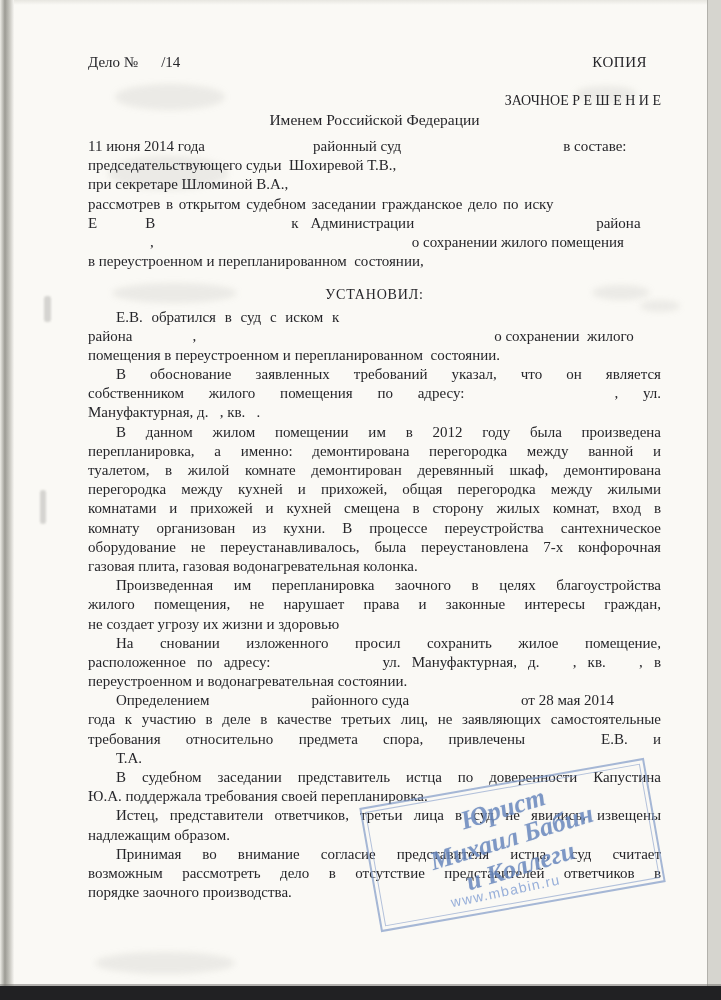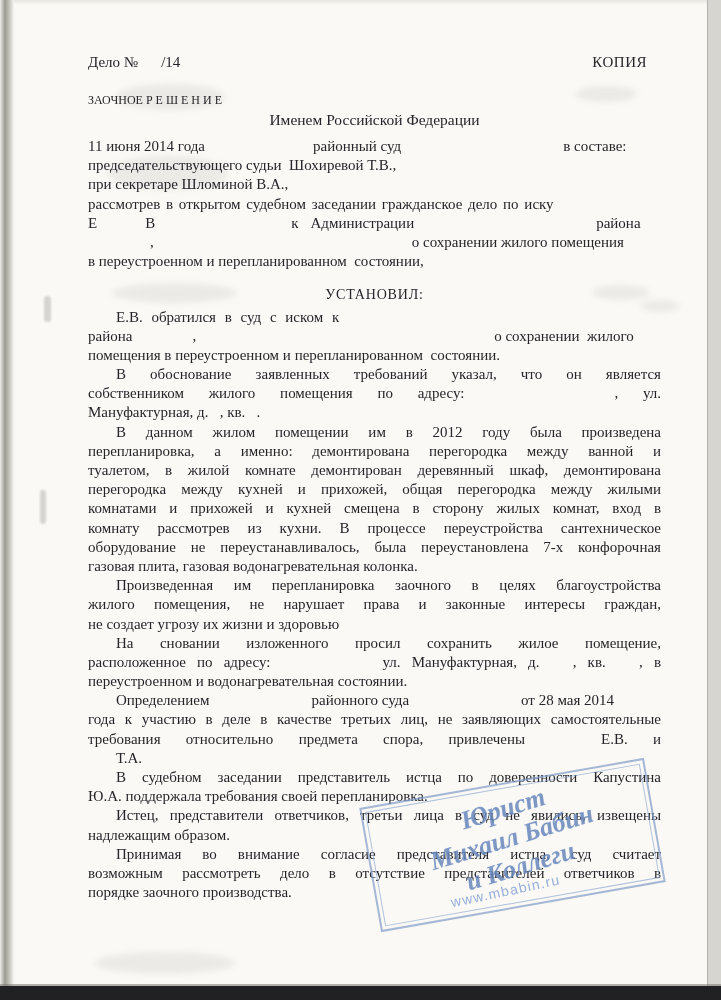--- a/index.html
+++ b/index.html
@@ -19,21 +19,21 @@
   .bottom-band { position:absolute; left:0; bottom:0; width:100%; height:14px;
     background:#212123; box-shadow:0 -2px 0 rgba(120,119,114,.55); }
   
   .smudge { position:absolute; background:rgba(150,152,142,0.14); filter:blur(3px); border-radius:50%; }
   .smudge.dark { background:rgba(118,120,114,0.28); filter:blur(1px); border-radius:3px; }
   
   .doc { position:absolute; left:88px; top:54px; width:573px; }
   .case-row { display:flex; align-items:baseline; height:19px; margin-bottom:18px; font-size:15px; }
   .case-gap { display:inline-block; width:23px; }
   .copy { margin-left:auto; padding-right:14px; letter-spacing:0.5px; }
-  .title { text-align:left; font-size:12px; height:19px; line-height:19px; }
+  .title { text-align:right; font-size:14px; height:19px; line-height:19px; }
   .subtitle { text-align:center; font-size:15.5px; height:19px; line-height:19px; margin-bottom:8px; }
   .lines { font-size:15px; }
   .line { position:relative; white-space:nowrap; height:19.2px; line-height:19.2px;
     text-align:justify; text-align-last:justify; }
   .line.left { text-align:right; text-align-last:left; }
   .line.center { text-align:center; text-align-last:center; }
   .line.heading { margin-top:14px; margin-bottom:3px; font-size:14px; letter-spacing:0.8px; }
   .gap { display:inline-block; height:1px; }
   
   .stamp { position:absolute; left:368px; top:782px; width:285px; height:122px;
@@ -87,21 +87,21 @@
       <div class="line left"><span>района</span><span class="gap" style="width: 60px;"></span><span>,</span><span class="gap" style="width: 298px;"></span><span>о сохранении&nbsp; жилого</span></div>
       <div class="line left"><span>помещения в переустроенном и перепланированном&nbsp; состоянии.</span></div>
       <div class="line justify"><span class="gap" style="width: 28px;"></span><span>В обоснование заявленных требований указал, что он является</span></div>
       <div class="line justify"><span>собственником жилого помещения по адресу:</span><span class="gap" style="width: 150px;"></span><span>, ул.</span></div>
       <div class="line left"><span>Мануфактурная, д.&nbsp;&nbsp;&nbsp;, кв.&nbsp;&nbsp;&nbsp;.</span></div>
       <div class="line justify"><span class="gap" style="width: 28px;"></span><span>В данном жилом помещении им в 2012 году была произведена</span></div>
       <div class="line justify"><span>перепланировка, а именно: демонтирована перегородка между ванной и</span></div>
       <div class="line justify"><span>туалетом, в жилой комнате демонтирован деревянный шкаф, демонтирована</span></div>
       <div class="line justify"><span>перегородка между кухней и прихожей, общая перегородка между жилыми</span></div>
       <div class="line justify"><span>комнатами и прихожей и кухней смещена в сторону жилых комнат, вход в</span></div>
-      <div class="line justify"><span>комнату рассмотрев из кухни. В процессе переустройства сантехническое</span></div>
+      <div class="line justify"><span>комнату организован из кухни. В процессе переустройства сантехническое</span></div>
       <div class="line justify"><span>оборудование не переустанавливалось, была переустановлена 7-х конфорочная</span></div>
       <div class="line left"><span>газовая плита, газовая водонагревательная колонка.</span></div>
       <div class="line justify"><span class="gap" style="width: 28px;"></span><span>Произведенная им перепланировка заочного в целях благоустройства</span></div>
       <div class="line justify"><span>жилого помещения, не нарушает права и законные интересы граждан,</span></div>
       <div class="line left"><span>не создает угрозу их жизни и здоровью</span></div>
       <div class="line justify"><span class="gap" style="width: 28px;"></span><span>На сновании изложенного просил сохранить жилое помещение,</span></div>
       <div class="line justify"><span>расположенное по адресу:</span><span class="gap" style="width: 112px;"></span><span>ул. Мануфактурная, д.&nbsp;&nbsp;&nbsp;, кв.&nbsp;&nbsp;&nbsp;, в</span></div>
       <div class="line left"><span>переустроенном и водонагревательная состоянии.</span></div>
       <div class="line left"><span class="gap" style="width: 28px;"></span><span>Определением</span><span class="gap" style="width: 102px;"></span><span>районного суда</span><span class="gap" style="width: 112px;"></span><span>от 28 мая 2014</span></div>
       <div class="line justify"><span>года к участию в деле в качестве третьих лиц, не заявляющих самостоятельные</span></div>

